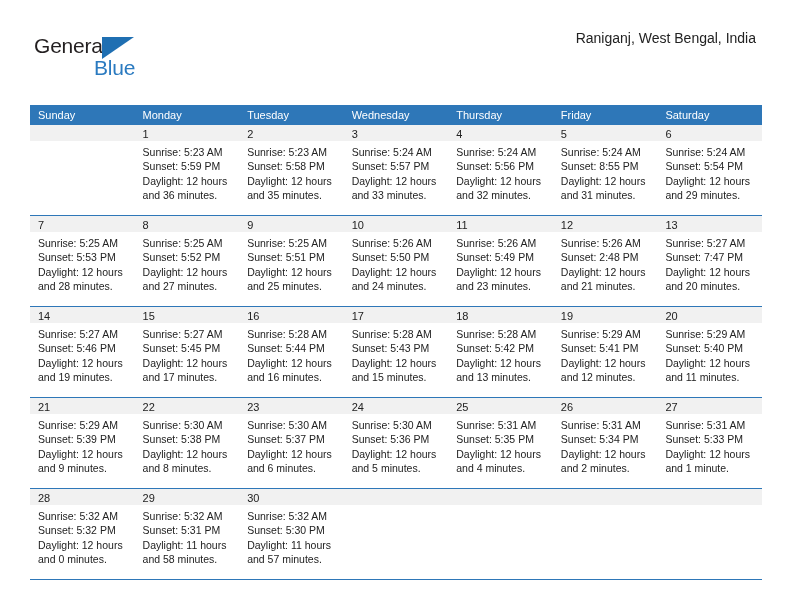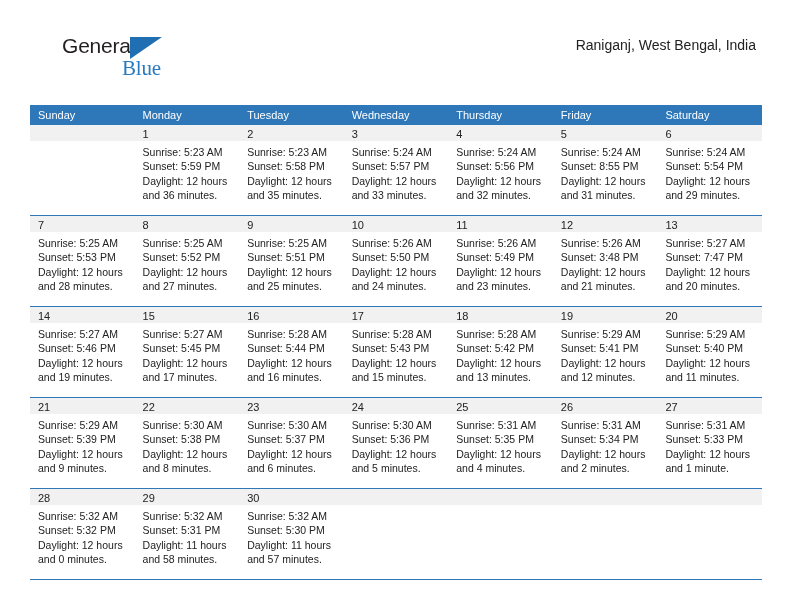--- a/index.html
+++ b/index.html
@@ -28,21 +28,20 @@
     top: 0;
     width: 792px;
     height: 100px;
   }
   .logo {
     position: absolute;
     left: 34px;
     top: 34px;
     width: 120px;
     height: 48px;
-    margin-left: 28px;
   }
   .logo-general {
     position: absolute;
     left: 0;
     top: 0;
     font-size: 21px;
     letter-spacing: -0.2px;
     color: #231f20;
     line-height: 24px;
   }
@@ -56,38 +55,36 @@
     border-bottom: 22px solid transparent;
   }
   .logo-blue {
     position: absolute;
     left: 60px;
     top: 22px;
     font-size: 21px;
     letter-spacing: -0.2px;
     color: #2a7ac0;
     line-height: 24px;
-    font-family: Liberation Serif, serif;
   }
 
   .title-block {
     position: absolute;
     right: 36px;
     top: 30px;
     text-align: right;
   }
   .cal-title {
     font-size: 26px;
     font-weight: normal;
     color: #222222;
     line-height: 32px;
     white-space: nowrap;
   }
   .cal-subtitle {
-    margin-top: 7px;
     font-size: 14px;
     font-weight: normal;
     color: #222222;
     line-height: 17px;
     white-space: nowrap;
   }
 
   
   .calendar {
     position: absolute;
@@ -286,21 +283,21 @@
                 <div class="cell-line">Sunrise: 5:26 AM</div>
                 <div class="cell-line">Sunset: 5:49 PM</div>
                 <div class="cell-line">Daylight: 12 hours</div>
                 <div class="cell-line">and 23 minutes.</div>
               </div>
             </td>
             <td class="day-cell">
               <div class="daynum-band">12</div>
               <div class="cell-body">
                 <div class="cell-line">Sunrise: 5:26 AM</div>
-                <div class="cell-line">Sunset: 3:48 PM</div>
+                <div class="cell-line">Sunset: 2:48 PM</div>
                 <div class="cell-line">Daylight: 12 hours</div>
                 <div class="cell-line">and 21 minutes.</div>
               </div>
             </td>
             <td class="day-cell">
               <div class="daynum-band">13</div>
               <div class="cell-body">
                 <div class="cell-line">Sunrise: 5:27 AM</div>
                 <div class="cell-line">Sunset: 7:47 PM</div>
                 <div class="cell-line">Daylight: 12 hours</div>

